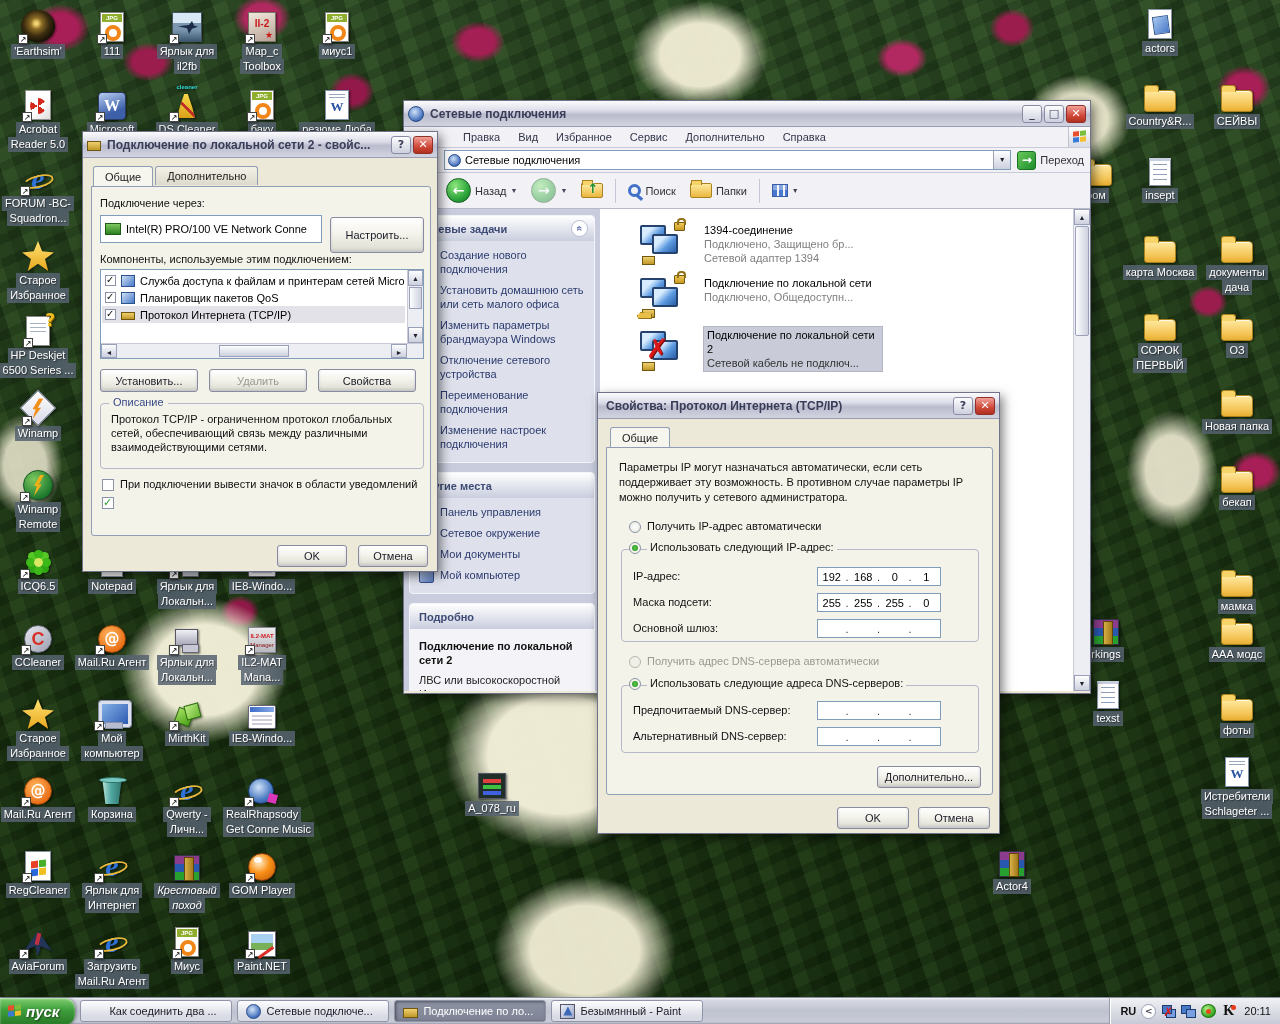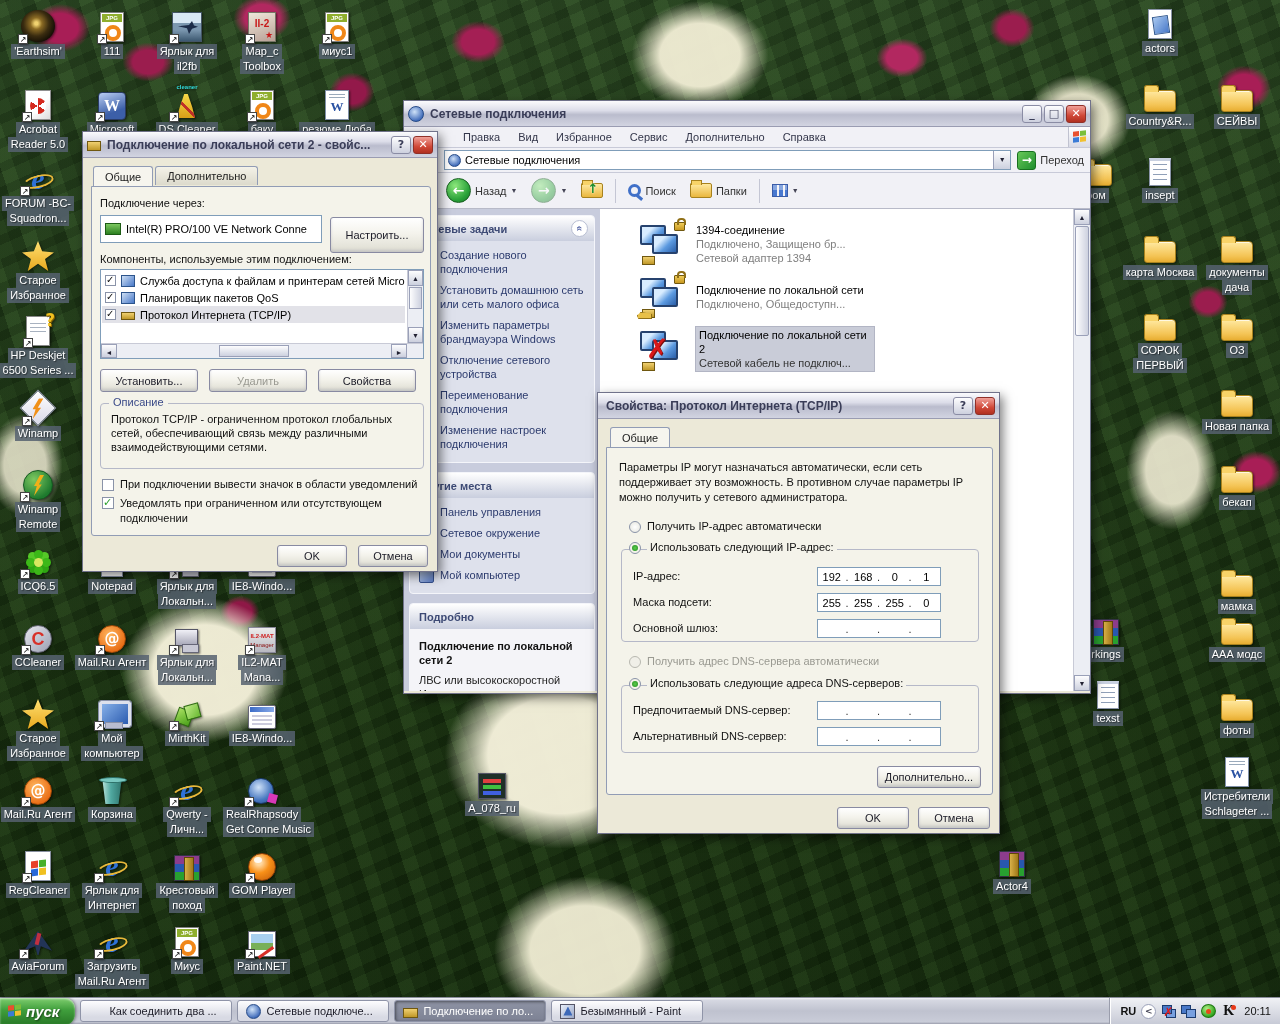--- a/index.html
+++ b/index.html
@@ -188,21 +188,21 @@
   .t-ic5{background:linear-gradient(135deg,#fff,#c8d0e8);border:1px solid #667}
   .pane-b .pitem{display:flex;gap:6px;margin-bottom:6px;color:#2c3b6e;line-height:14px;cursor:pointer}
   .p-ic0{background:linear-gradient(135deg,#e8e8f0,#8890a8);border:1px solid #556}
   .p-ic1{background:linear-gradient(135deg,#a8c8f0,#3c68b8);border:1px solid #284c88}
   .p-ic2{background:linear-gradient(#ffe9a0,#eab73e);border:1px solid #a8821e}
   .p-ic3{background:linear-gradient(135deg,#c8d8f0,#5878c0);border:1px solid #35508c}
   .pane-det .pane-b{background:#f4f4f8;padding:10px 6px 8px 9px}
   .det-title{font-weight:bold;color:#111;line-height:14px;margin-bottom:6px}
   .det-sub{color:#222;line-height:14px}
   .rpane{flex:1;background:#fff;padding:12px 0 0 40px;position:relative}
-  .connitem{display:flex;gap:8px;margin-bottom:9px;align-items:center}
+  .connitem{display:flex;gap:16px;margin-bottom:9px;align-items:flex-start}
   .conn-icon{position:relative;width:48px;height:44px;flex:none}
   .conn-icon::before,.conn-icon::after{content:"";position:absolute;border:2px solid #26426e;border-radius:2px;background:linear-gradient(135deg,#d8ecff 0 30%,#5c9ae0 60%,#2a5ea8)}
   .conn-icon::before{left:0;top:4px;width:22px;height:16px}
   .conn-icon::after{left:12px;top:13px;width:22px;height:16px}
   .plugb{position:absolute;left:2px;bottom:0;width:13px;height:9px;background:linear-gradient(#f0d070,#c09828);border:1px solid #705810;z-index:2}
   .lockb{position:absolute;right:3px;top:1px;width:11px;height:9px;background:linear-gradient(#f0cc58,#c89820);border:1px solid #705810;border-radius:1px;z-index:2}
   .lockb::before{content:"";position:absolute;left:2px;top:-5px;width:5px;height:5px;border:2px solid #907018;border-bottom:none;border-radius:4px 4px 0 0}
   .handb{position:absolute;left:-3px;bottom:-1px;width:15px;height:7px;background:#e8c048;border:1px solid #907018;clip-path:polygon(0 50%,25% 0,100% 30%,100% 100%,10% 100%);z-index:3}
   .xmarkb{position:absolute;left:6px;top:8px;color:#d81818;font:bold 27px/27px "DejaVu Sans",sans-serif;text-shadow:1px 1px 0 #7a0e0e;z-index:3}
   .conn-text{max-width:178px;padding-top:2px}
@@ -562,21 +562,21 @@
       </div>
       <div class="dicon" style="left: 73px; top: 845px;">
         <div class="dglyph">
           <div class="iconbox">
             <div class="icon icon-ie"></div>
             <i class="sc">↗</i>
           </div>
         </div>
         <div class="dlabels"><span class="dlabel">Ярлык для</span><br><span class="dlabel">Интернет</span><br></div>
       </div>
-      <div class="dicon" style="left: 148px; top: 845px;">
+      <div class="dicon" style="left: 148px; top: 845px; font-style: italic;">
         <div class="dglyph">
           <div class="iconbox">
             <div class="icon icon-winrar"></div>
           </div>
         </div>
         <div class="dlabels"><span class="dlabel">Крестовый</span><br><span class="dlabel">поход</span><br></div>
       </div>
       <div class="dicon" style="left: 223px; top: 845px;">
         <div class="dglyph">
           <div class="iconbox">
@@ -989,21 +989,20 @@
       <button class="xp-btn" style="left:8px;top:182px;width:98px;height:23px">Установить...</button>
       <button class="xp-btn dis" style="left:117px;top:182px;width:98px;height:23px">Удалить</button>
       <button class="xp-btn" style="left:226px;top:182px;width:98px;height:23px">Свойства</button>
       <div class="gbox" style="left:8px;top:216px;width:324px;height:66px">
         <span class="glab">Описание</span>
         <div style="position:absolute;left:10px;top:8px;right:8px;font-size:11px;line-height:14px;color:#111">Протокол TCP/IP - ограниченном протокол глобальных сетей, обеспечивающий связь между различными взаимодействующими сетями.</div>
       </div>
       <span class="cbx" style="left:10px;top:292px"></span>
       <span class="rlab" style="left:28px;top:291px">При подключении вывести значок в области уведомлений</span>
       <span class="cbx on" style="left:10px;top:310px"></span>
-      <span class="rlab" style="left:28px;top:309px;white-space:normal;width:300px;line-height:15px">Уведомлять при ограниченном или отсутствующем подключении</span>
     </div>
     <button class="xp-btn" style="left:194px;top:413px;width:70px;height:22px">OK</button>
     <button class="xp-btn" style="left:275px;top:413px;width:70px;height:22px">Отмена</button>
   </div>
 
   <div class="dlg" style="left:597px;top:392px;width:403px;height:442px;z-index:30">
     <div class="tbar">
       <span class="ttl">Свойства: Протокол Интернета (TCP/IP)</span>
       <span class="wbtn">?</span>
       <span class="wbtn close">✕</span>

